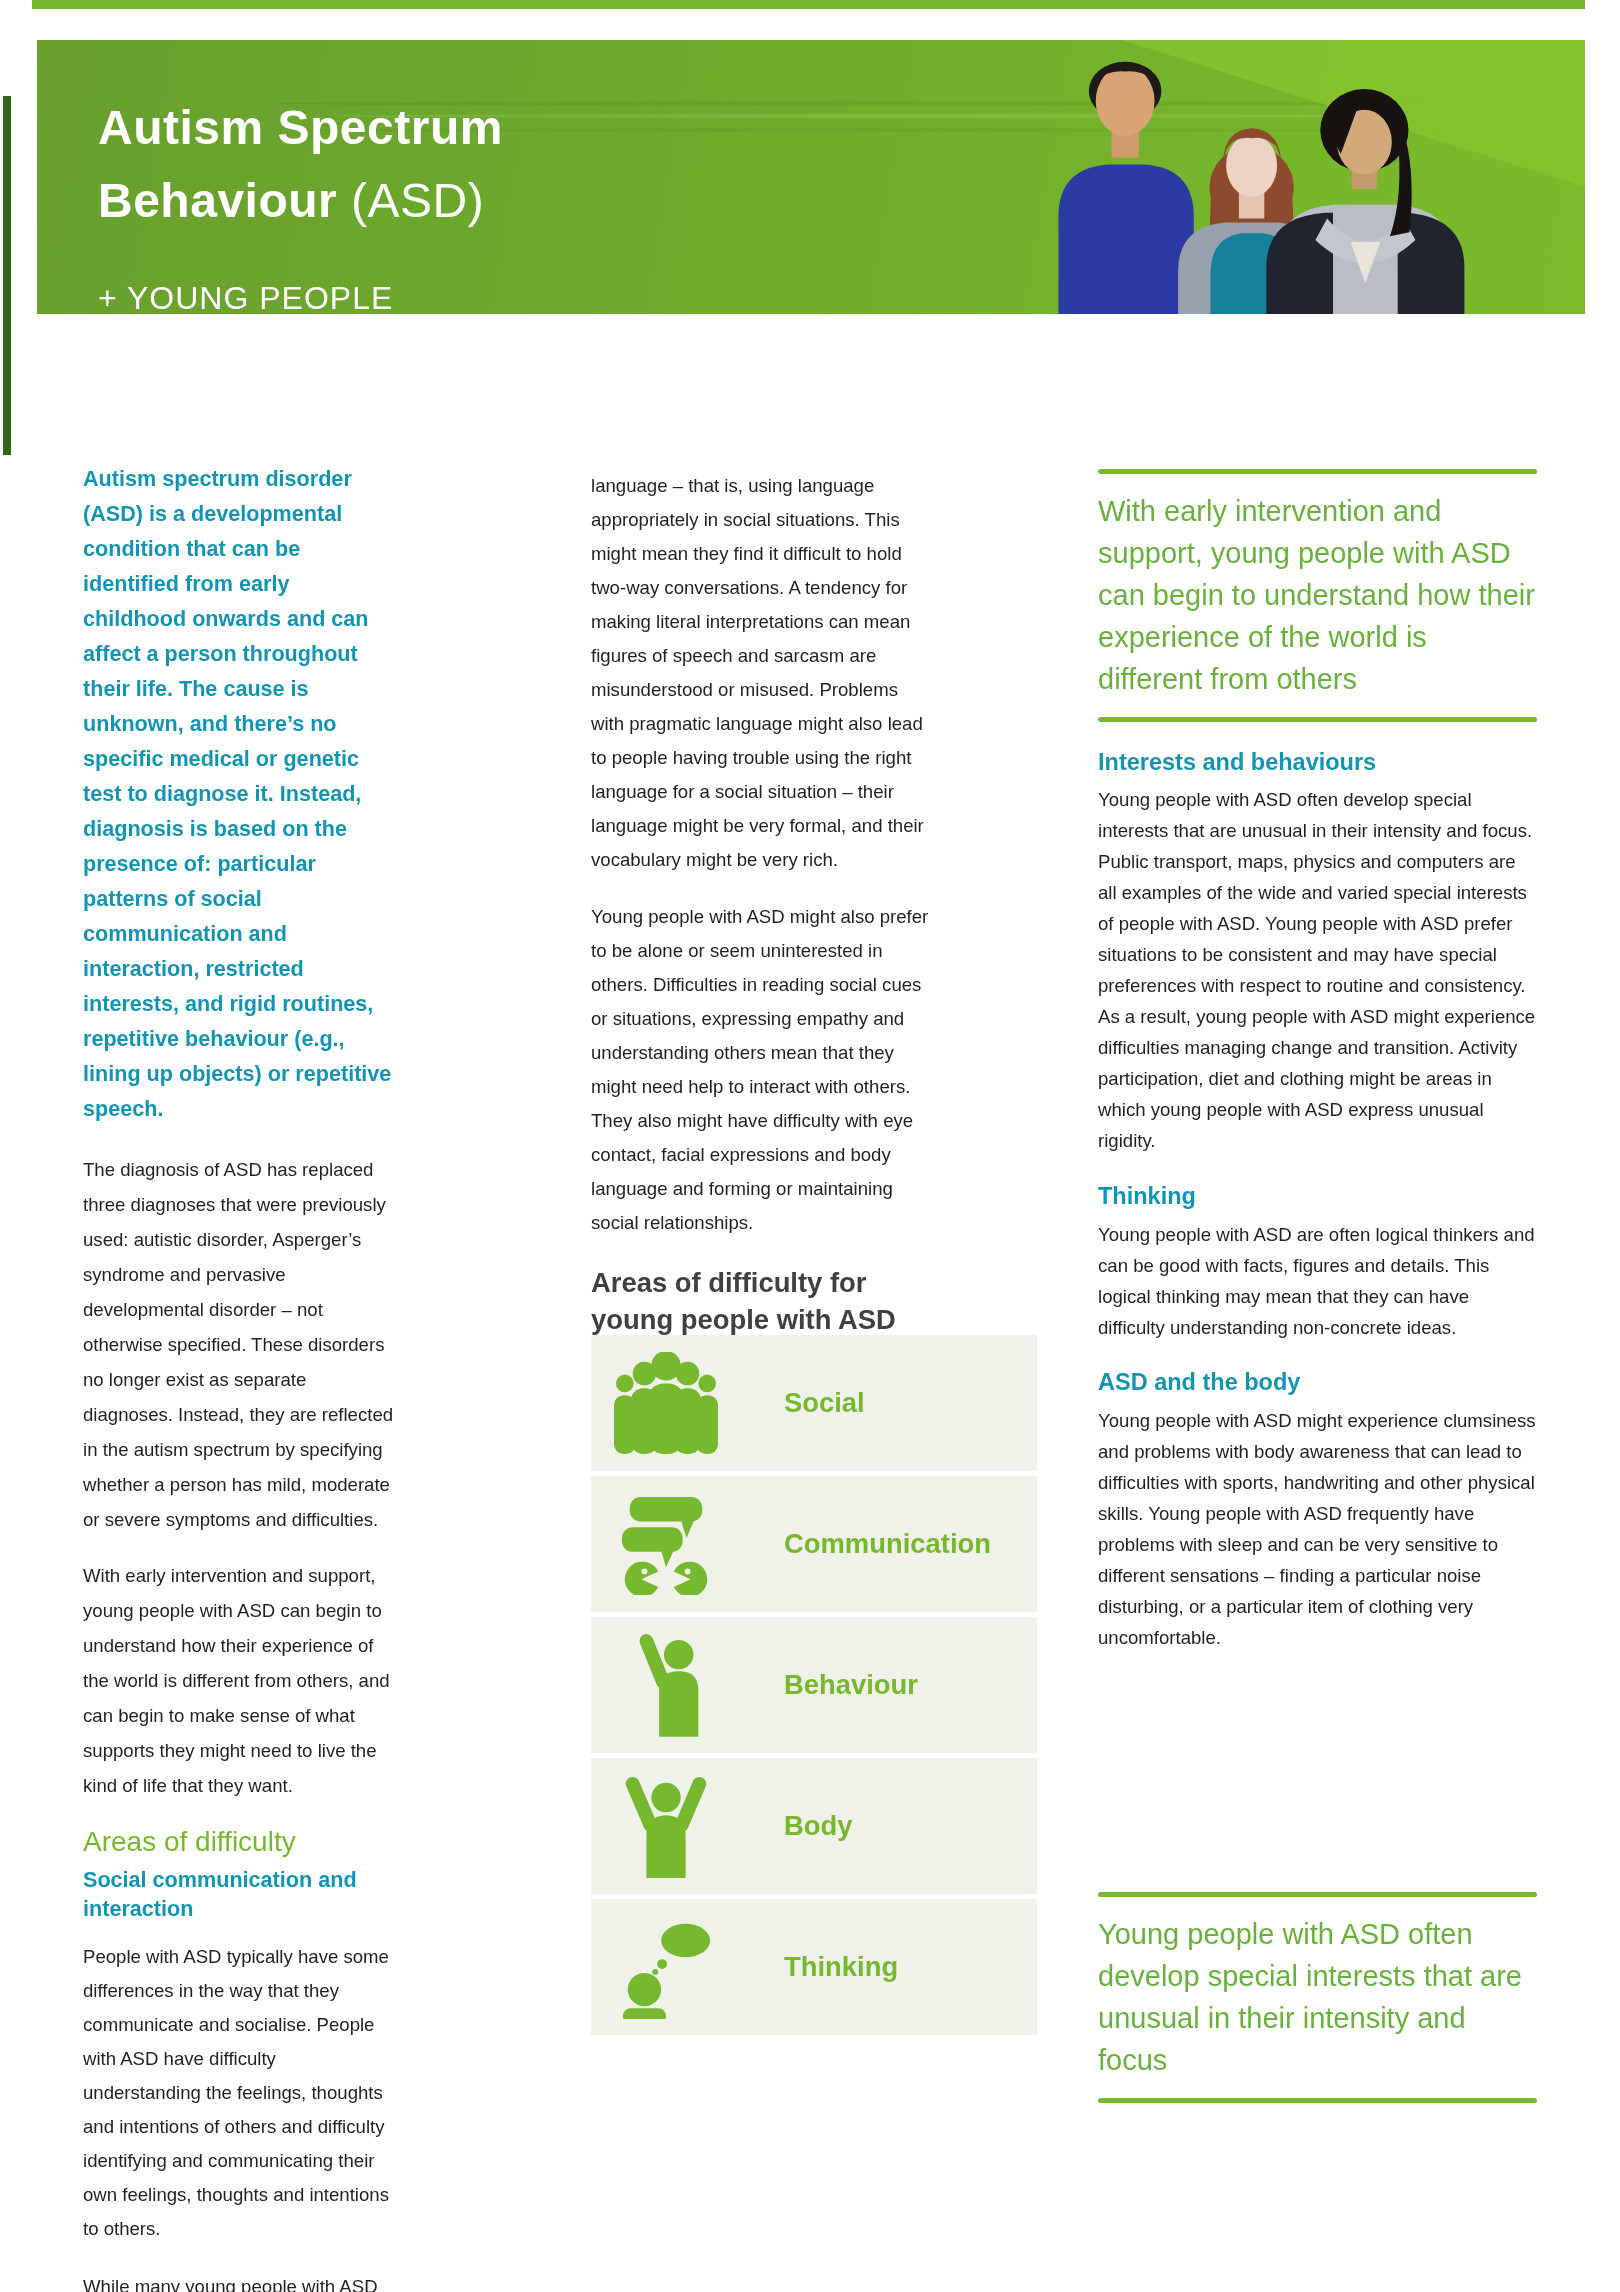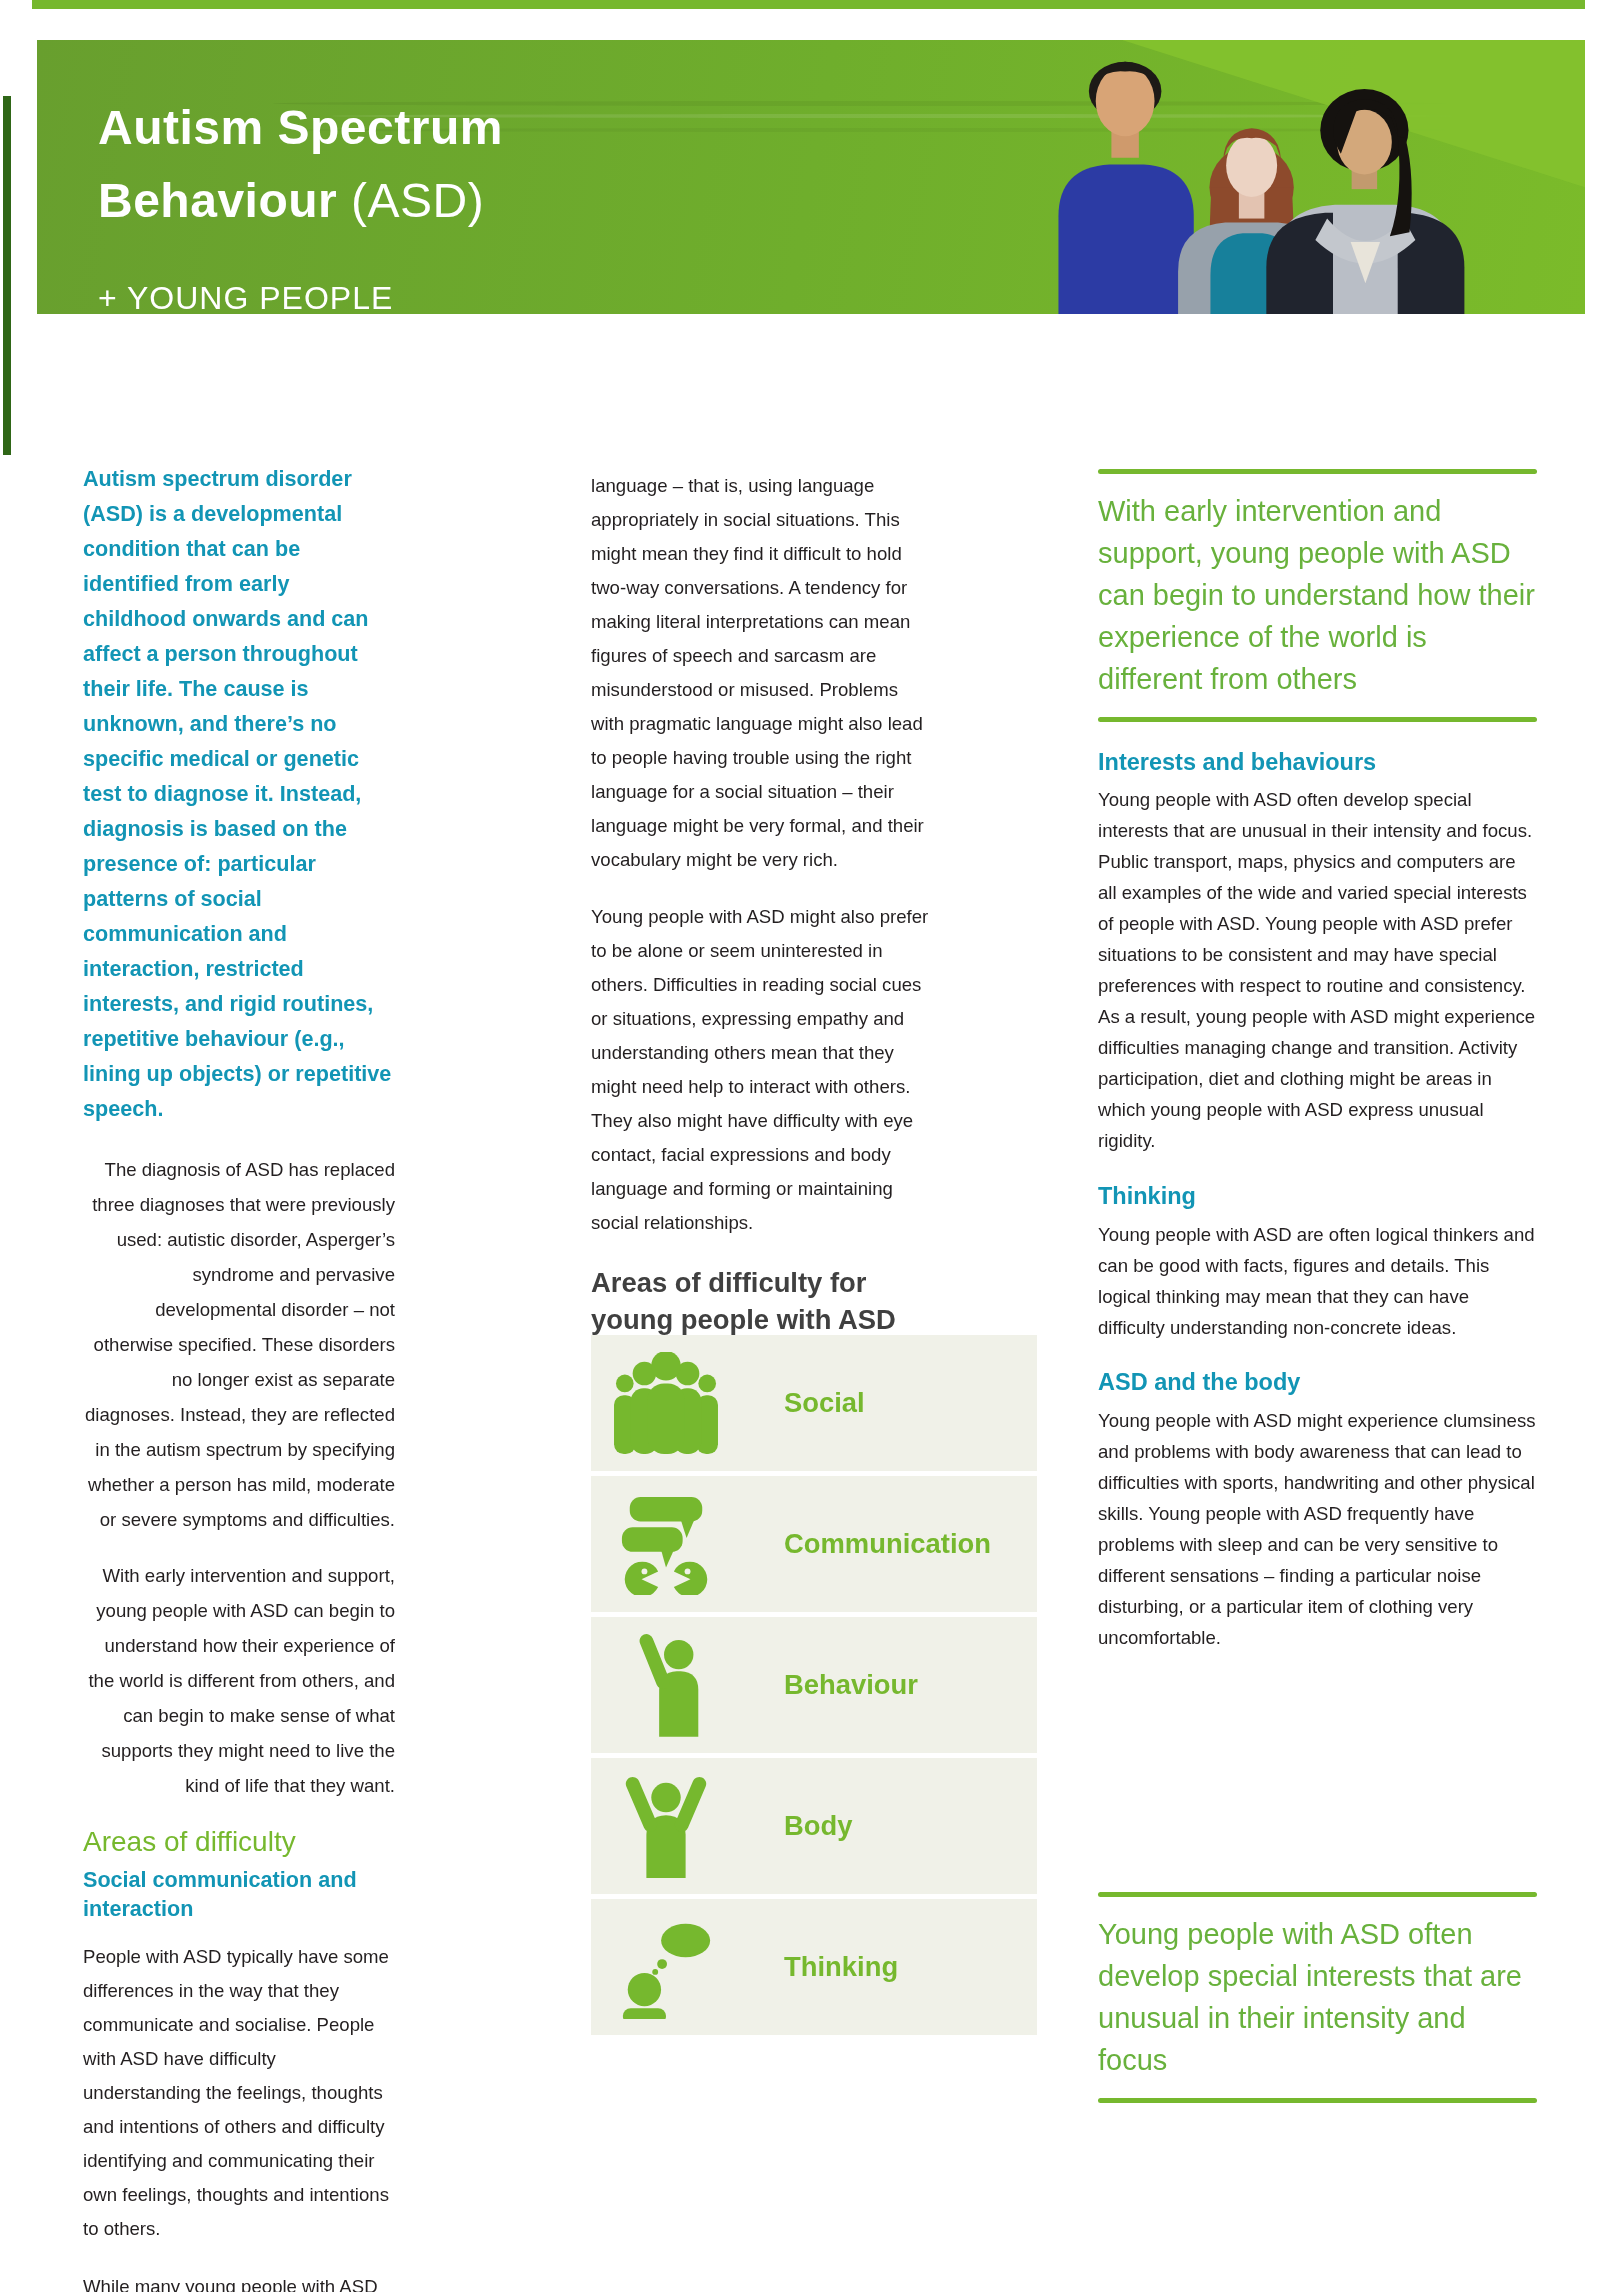--- a/index.html
+++ b/index.html
@@ -23,21 +23,21 @@
   .subtitle{position:absolute;left:61px;top:239px;color:#ffffff;font-size:32px;font-weight:400;letter-spacing:1px;line-height:39px;}
   .photo{position:absolute;right:0;top:0;width:554px;height:362px;}
 
   
   .col{position:absolute;top:461px;}
   .col1{left:83px;width:312px;}
   .col2{left:591px;width:341px;}
   .col3{left:1098px;width:439px;top:469px;}
 
   .intro{color:#1295b5;font-weight:bold;font-size:21.6px;line-height:35px;margin:0 0 25.5px 0;}
-  .b1{font-size:18.6px;line-height:35px;margin:0 0 21.6px 0;text-align:right;}
+  .b1{font-size:18.6px;line-height:35px;margin:0 0 21.6px 0;}
   .b2{font-size:18.6px;line-height:34px;margin:0 0 23.5px 0;}
   .b3{font-size:18.6px;line-height:31px;margin:0 0 23.5px 0;}
   .h-green-lg{color:#76b82e;font-size:28px;font-weight:normal;line-height:33px;margin:9.8px 0 7.8px 0;}
   .h-teal{color:#1295b5;font-size:21.6px;font-weight:bold;line-height:29px;margin:0 0 17px 0;}
   .h2-green{color:#404040;font-size:27.4px;font-weight:bold;line-height:37px;margin:17.6px 0 0 0;}
   .h3-teal{color:#1295b5;font-size:23.5px;font-weight:bold;line-height:29px;margin:25.5px 0 7.8px 0;}
 
   .rule{height:4.9px;background:#76b82e;border-radius:2.9px;}
   .quote{color:#68b13c;font-size:29px;line-height:42px;margin:15.7px 0 17.6px 0;}
   .quote-bottom-block{position:absolute;left:1098px;top:1892px;width:439px;}

